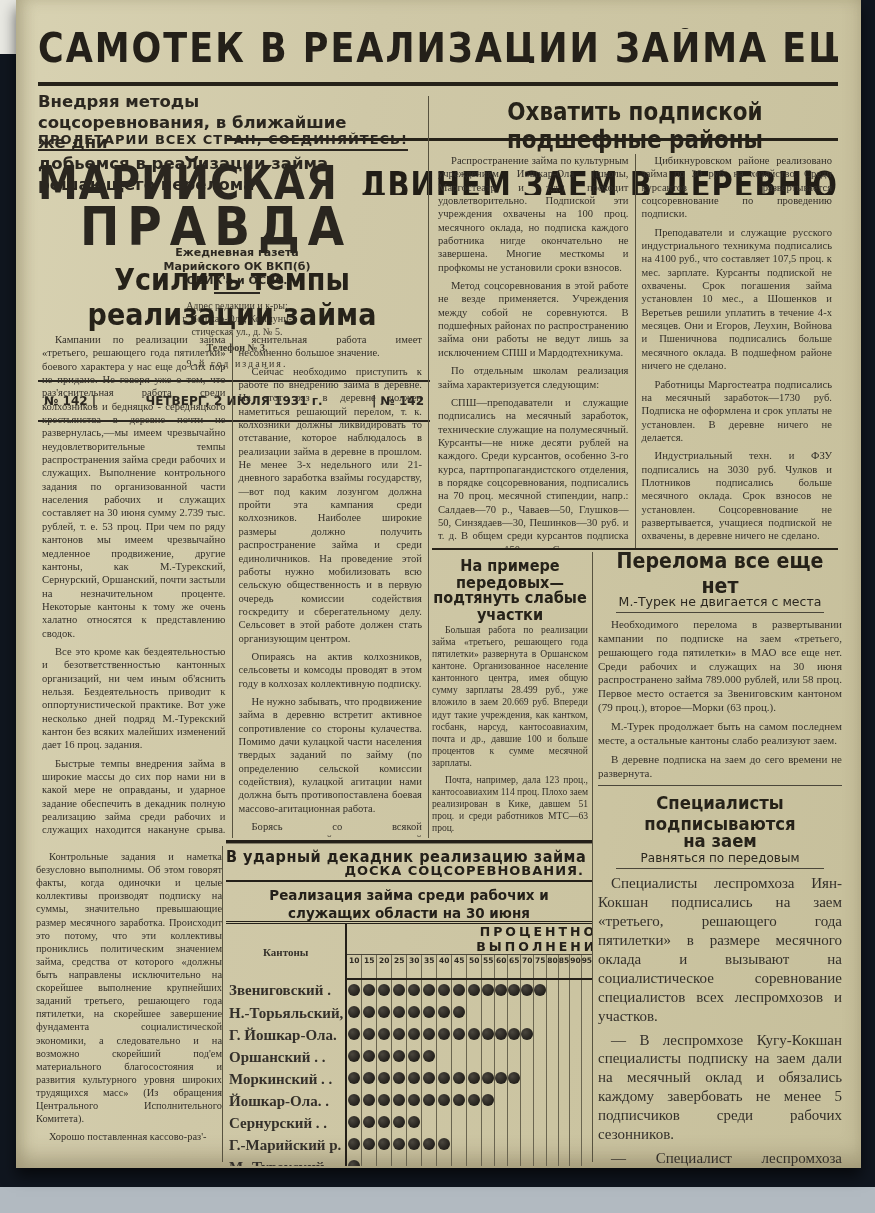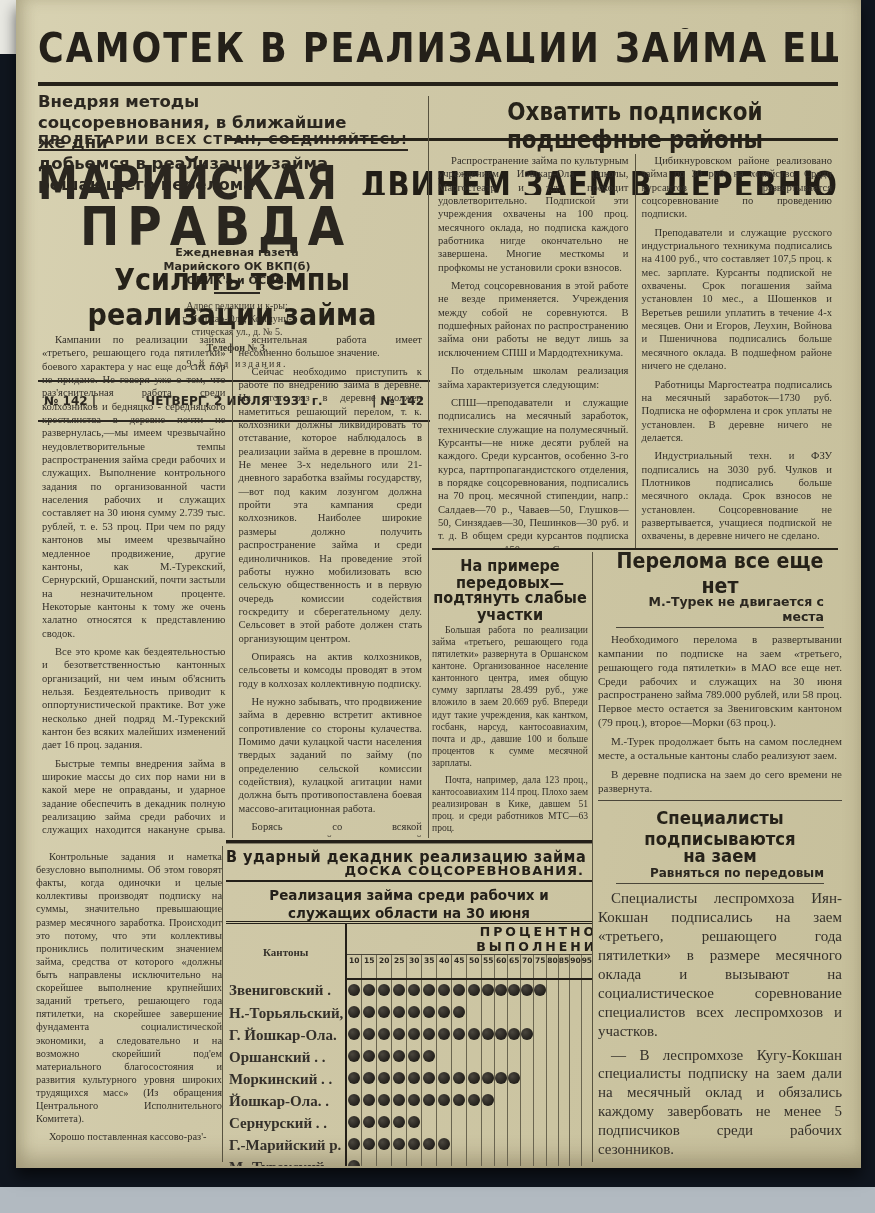--- a/index.html
+++ b/index.html
@@ -53,21 +53,21 @@
     display:flex;align-items:center;padding:12px 6px;
     font-family:"DejaVu Sans", sans-serif;font-weight:bold;font-size:12px;color:#2b2720;
   }
   .issue-bar .mid{flex:1;text-align:center;}
   
   .art-head{
     font-family:"DejaVu Sans", sans-serif;font-weight:900;text-align:center;color:#262219;
     transform:scaleY(1.12);transform-origin:top center;
   }
   .art-sub{
-    font-family:"DejaVu Sans", sans-serif;font-weight:bold;text-align:right;color:#2b2720;
+    font-family:"DejaVu Sans", sans-serif;font-weight:normal;text-align:center;color:#2b2720;
     border-bottom:1px solid #4a463a;padding-bottom:3px;margin:2px 18px 5px;
   }
   .twocol{display:flex;}
   .twocol .c{flex:1;padding:0 6px;}
   .twocol .c + .c{border-left:1px solid #57523f;}
   .body-text p{margin:0 0 5px;text-indent:13px;text-align:justify;line-height:1.26;}
   .vline{position:absolute;width:1px;background:#57523f;}
   .hline{position:absolute;height:3px;background:#262219;}
   
   .board-banner1{

